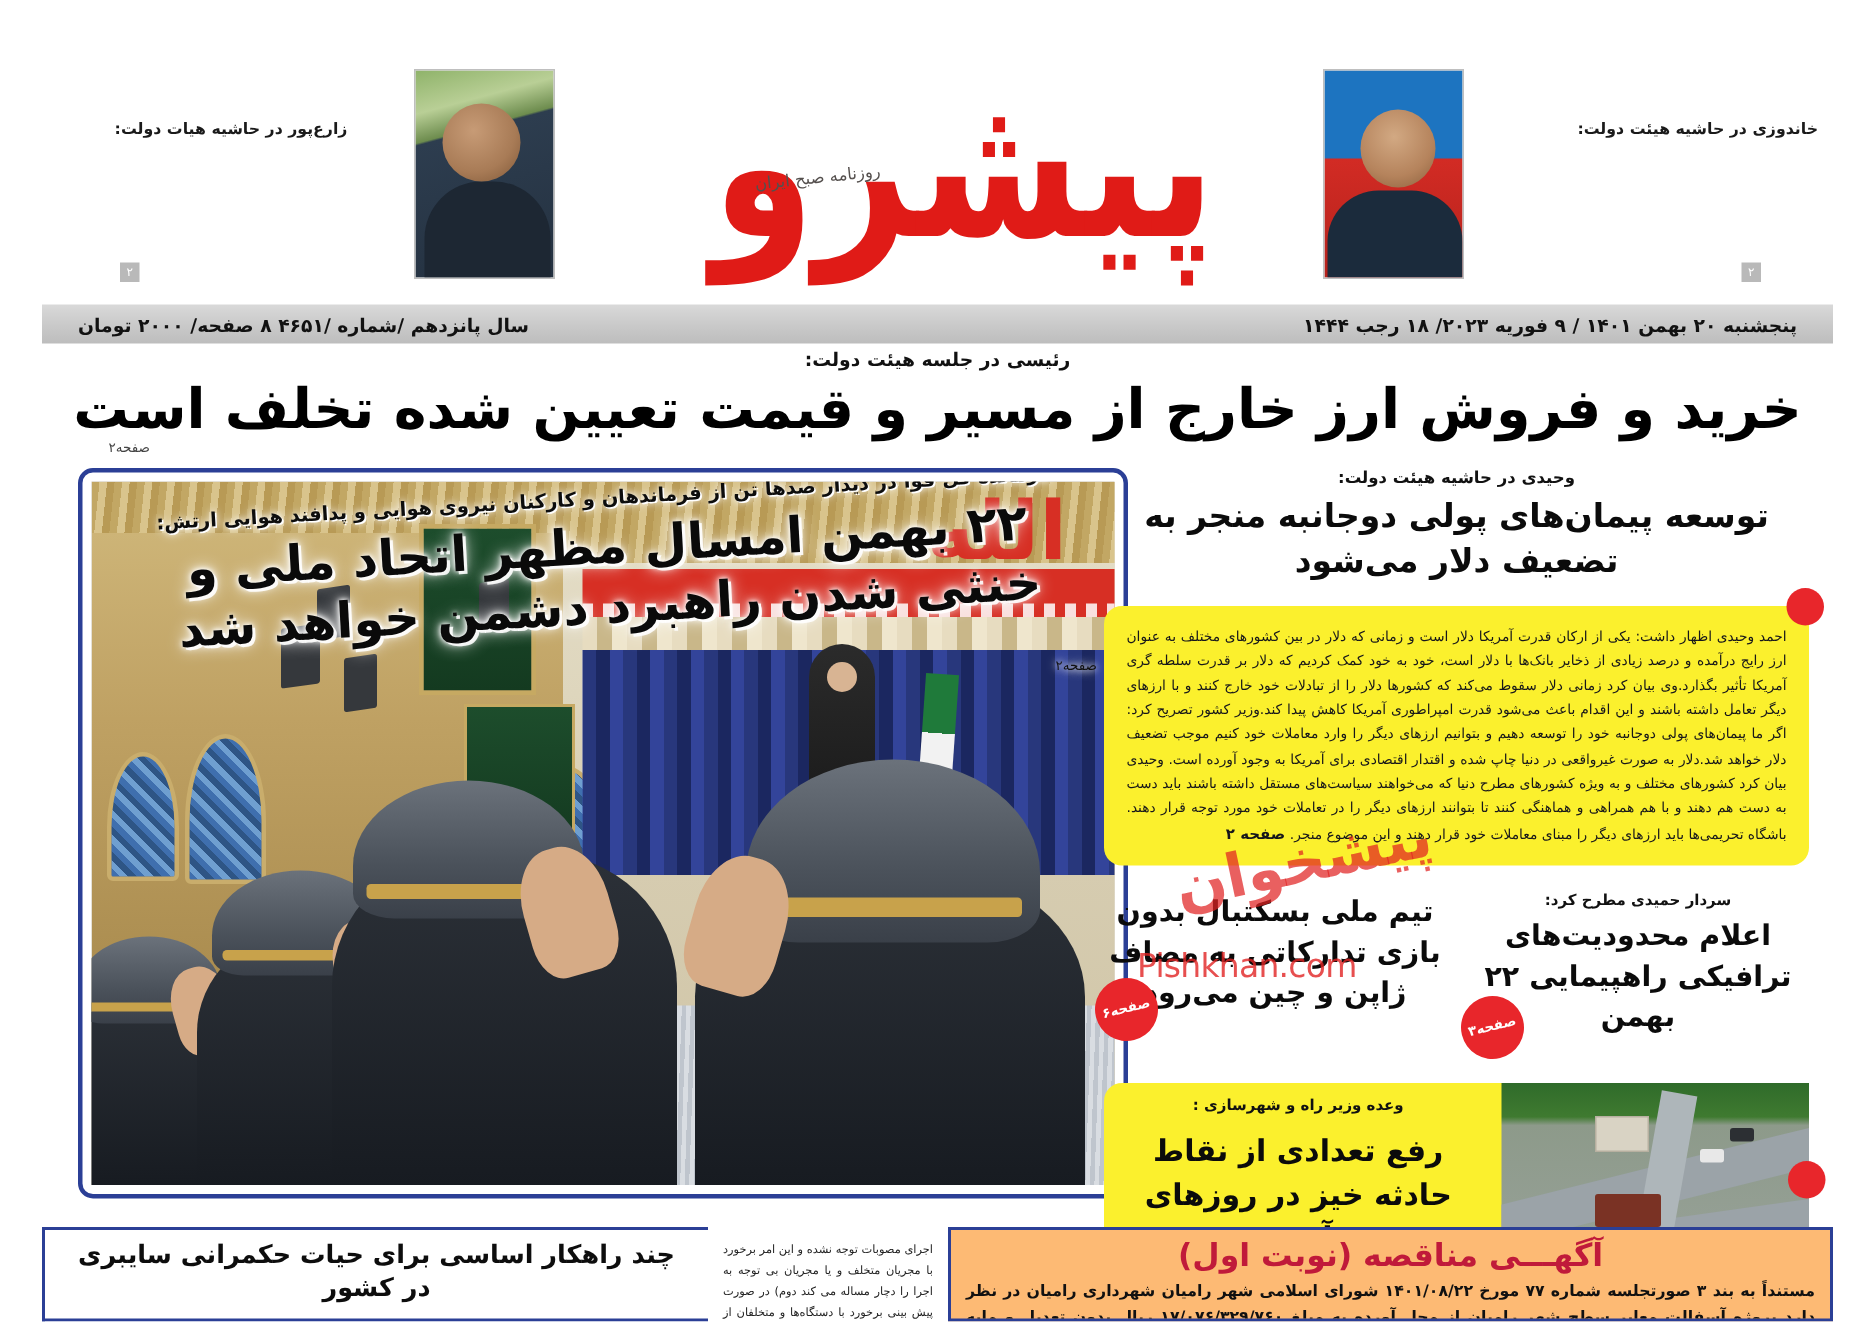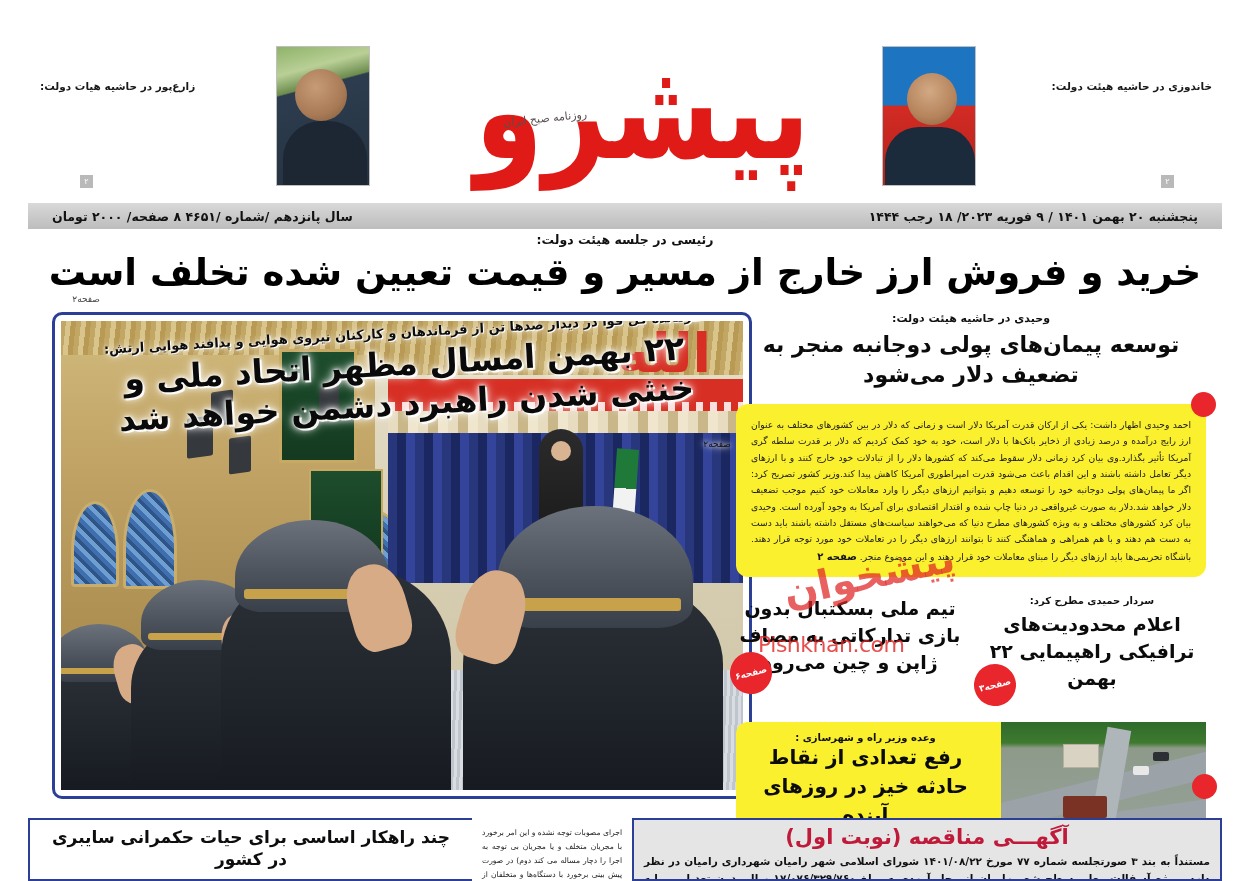--- a/index.html
+++ b/index.html
@@ -124,21 +124,21 @@
     position: absolute;
     left: 2px; bottom: 0;
     width: 90px; height: 58px;
     background: #1b2b3c;
     border-radius: 34px 34px 0 0;
     z-index: 1;
   }
 
   .teaser-text {
     flex: 1;
-    text-align: left;
+    text-align: center;
     padding-top: 34px;
   }
   .teaser.right .teaser-text { text-align: right; }
 
   .teaser-kicker {
     font-size: 10.5px;
     color: #1a1a1a;
     font-weight: bold;
     margin-bottom: 5px;
     line-height: 1.3;
@@ -562,39 +562,39 @@
   .road-photo .bldg {
     position: absolute; left: 62px; top: 22px; width: 36px; height: 24px;
     background: #d9d3c4; border: 1px solid #b7b0a0;
   }
 
   .road-text {
     flex: 1;
     padding: 10px 16px 8px 10px;
     text-align: center;
   }
-  .road-text .story-kicker { font-size: 10px; margin-bottom: 0; }
+  .road-text .story-kicker { font-size: 10px; margin-bottom: 10px; }
   .road-text .story-headline { font-size: 20px; line-height: 1.45; }
   .road-text .pgref { font-size: 9.5px; margin-top: 4px; color: #222; }
 
   
   .bottom-strip {
     position: absolute;
     left: 28px;
     top: 818px;
     width: 1194px;
     height: 63px;
     display: flex;
     gap: 0;
   }
 
   .ad-box {
     width: 590px;
     border: 2px solid #2b3f96;
-    background: #e5e5e5;
+    background: #fdba74;
     padding: 5px 10px 0;
     text-align: center;
     overflow: hidden;
   }
   .ad-title {
     color: #c01a3a;
     font-size: 21px;
     font-weight: bold;
     letter-spacing: -0.4px;
     margin-bottom: 4px;

